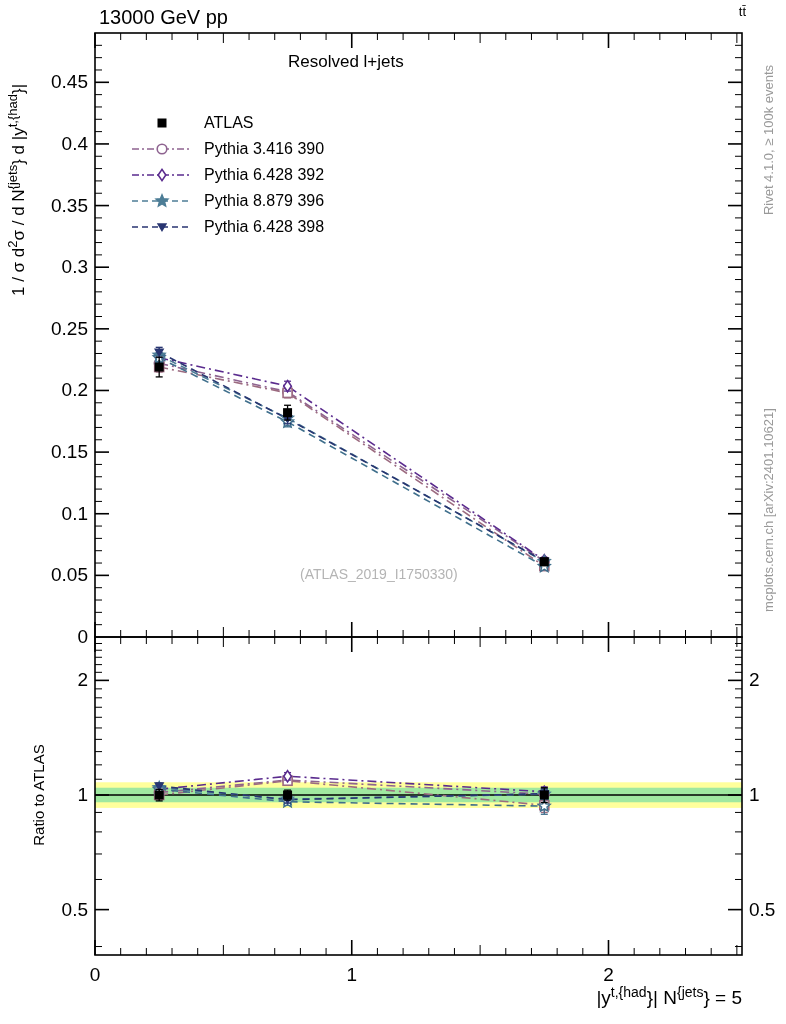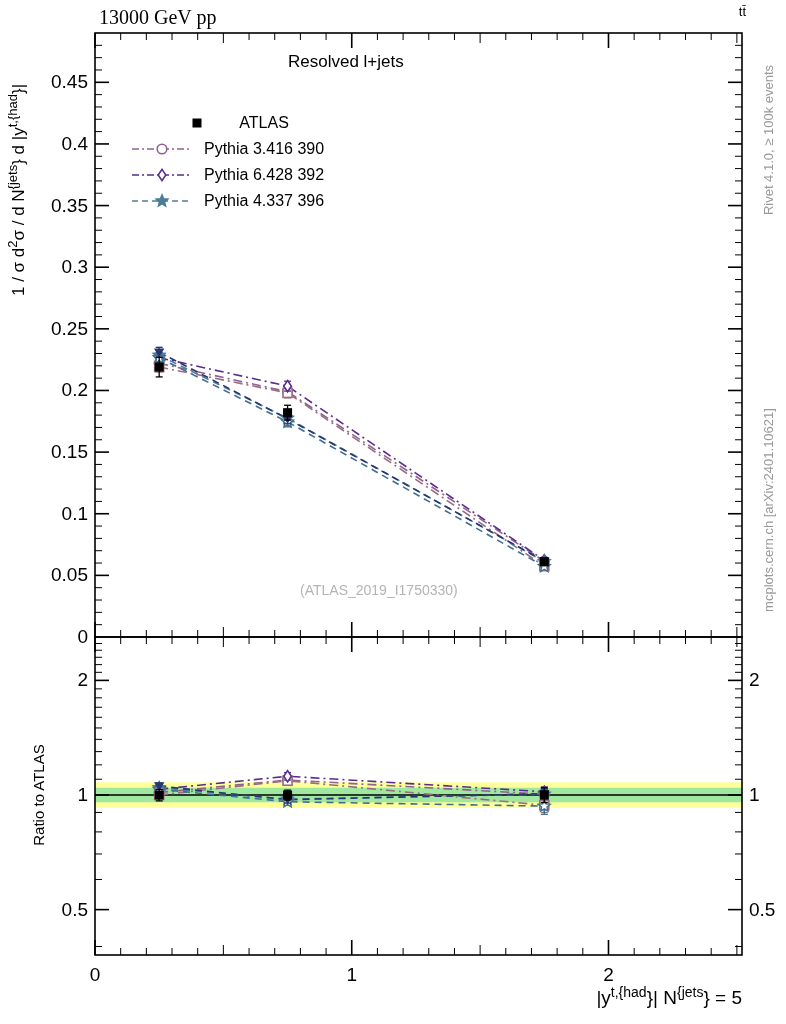--- a/index.html
+++ b/index.html
@@ -1,24 +1,24 @@
 <!DOCTYPE html>
 <html><head>
 <meta charset="utf-8">
 <style>
   html,body{margin:0;padding:0;background:#ffffff;}
   .page{position:relative;width:786px;height:1024px;background:#ffffff;overflow:hidden;
         font-family:"Liberation Sans",sans-serif;color:#000;}
-  .hdr-left{position:absolute;left:99px;top:6px;font-size:20px;font-family:Liberation Serif, serif;}
+  .hdr-left{position:absolute;left:99px;top:6px;font-size:20px;}
   .hdr-right{position:absolute;right:40px;top:4px;font-size:13px;}
   .plot-subtitle{position:absolute;left:288px;top:52px;font-size:17px;text-align:center;}
   .legend{position:absolute;left:130px;top:110px;}
-  .legend-row{display:flex;align-items:center;height:26px;justify-content:center;}
+  .legend-row{display:flex;align-items:center;height:26px;}
   .legend-row .lab{font-size:16px;margin-left:10px;white-space:nowrap;}
-  .watermark{position:absolute;left:300px;top:582px;font-size:14px;color:#b4b4b4;}
+  .watermark{position:absolute;left:300px;top:566px;font-size:14px;color:#b4b4b4;}
   .side-top{position:absolute;left:768px;top:140px;transform:translate(-50%,-50%) rotate(-90deg);
             white-space:nowrap;font-size:13px;color:#999;}
   .side-bottom{position:absolute;left:768px;top:510px;transform:translate(-50%,-50%) rotate(-90deg);
             white-space:nowrap;font-size:13px;color:#999;}
   .ratio-ylabel{position:absolute;left:38px;top:795px;transform:translate(-50%,-50%) rotate(-90deg);
             white-space:nowrap;font-size:15px;}
   svg text{font-family:"Liberation Sans",sans-serif;}
 </style>
 </head>
 <body>
@@ -527,21 +527,28 @@
           <line x1="2" y1="9" x2="62" y2="9" stroke="#5a2b8e" stroke-width="1.6" stroke-dasharray="7,3,2,3"></line>
           <path d="M32 3.4000000000000004L35.8 9L32 14.6L28.2 9Z" fill="#fff" stroke="#5a2b8e" stroke-width="1.6"></path>
         </svg>
         <span class="lab">Pythia 6.428 392</span>
       </div>
       <div class="legend-row">
         <svg width="64" height="18">
           <line x1="2" y1="9" x2="62" y2="9" stroke="#4d7d96" stroke-width="1.6" stroke-dasharray="6,4"></line>
           <path d="M32.00 2.80L33.65 6.73L37.90 7.08L34.66 9.87L35.64 14.02L32.00 11.80L28.36 14.02L29.34 9.87L26.10 7.08L30.35 6.73Z" fill="#4d7d96" stroke="#4d7d96" stroke-width="1.4"></path>
         </svg>
-        <span class="lab">Pythia 4.337 396</span>
+        <span class="lab">Pythia 8.879 396</span>
+      </div>
+      <div class="legend-row">
+        <svg width="64" height="18">
+          <line x1="2" y1="9" x2="62" y2="9" stroke="#283571" stroke-width="1.6" stroke-dasharray="6,4"></line>
+          <path d="M26.8 5.2L37.2 5.2L32 14Z" fill="#283571"></path>
+        </svg>
+        <span class="lab">Pythia 6.428 398</span>
       </div>
     </div>
 
   <div class="watermark">(ATLAS_2019_I1750330)</div>
   <div class="side-top">Rivet 4.1.0, ≥ 100k events</div>
   <div class="side-bottom">mcplots.cern.ch [arXiv:2401.10621]</div>
   <div class="ratio-ylabel">Ratio to ATLAS</div>
 </div>
 
 </body></html>

